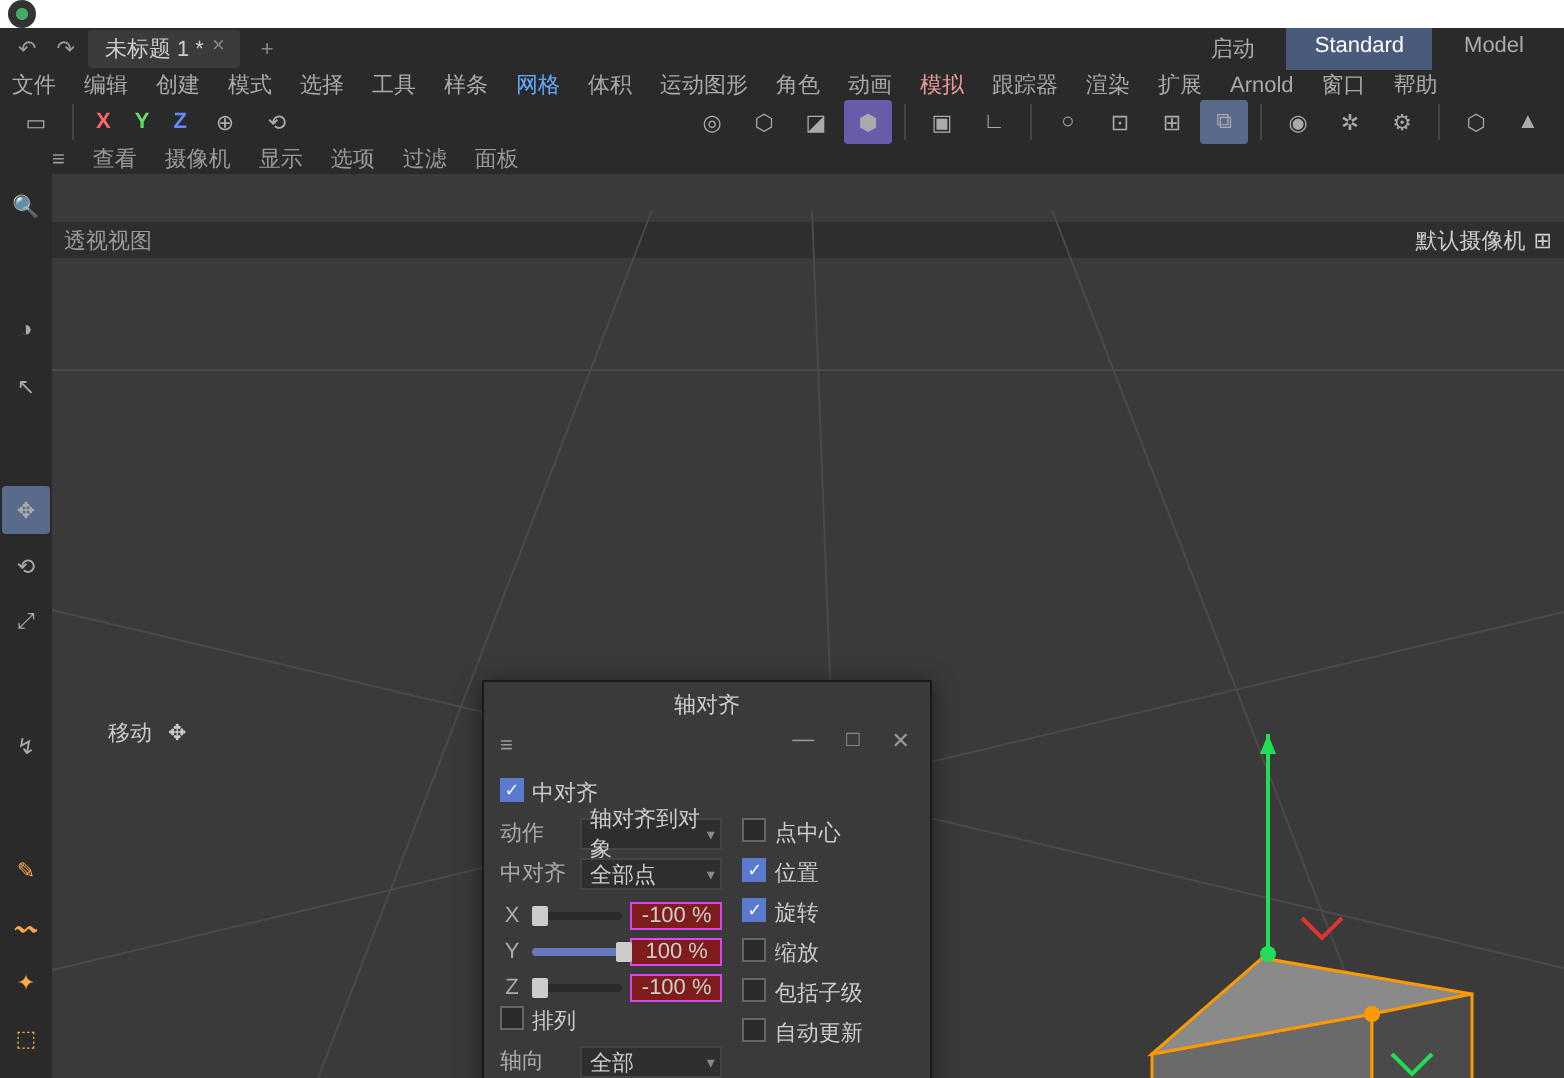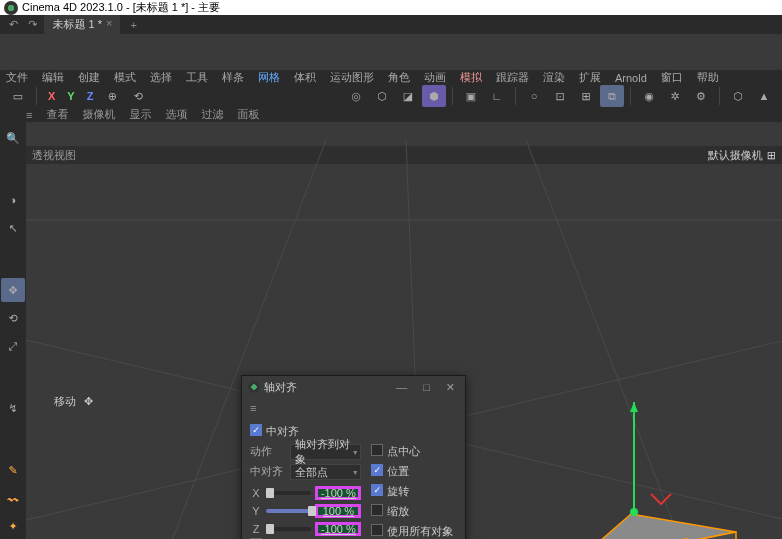--- a/index.html
+++ b/index.html
@@ -9,21 +9,21 @@
 .titlebar .icon{width:14px;height:14px;background:radial-gradient(circle,#4a6 30%,#333 31%);border-radius:50%;}
 .titlebar span{color:#000;}
 .toolbar-row{background:#2a2a2a;height:22px;display:flex;align-items:center;padding:0 6px;gap:4px;}
 .history-btn{color:#999;cursor:pointer;padding:0 3px;}
 .tab{background:#3a3a3a;padding:2px 8px;display:flex;align-items:flex-start;gap:4px;border-radius:2px;}
 .tab .close{color:#888;}
 .add-tab{color:#888;padding:0 6px;}
 .right-tabs{margin-left:auto;display:flex;gap:2px;}
 .rtab{padding:3px 14px;color:#aaa;}
 .rtab.active{background:#4a5a7a;color:#fff;}
-.menubar{background:#2a2a2a;height:22px;display:flex;align-items:center;padding:0 6px;gap:14px;margin-top:36px;}
+.menubar{background:#2a2a2a;height:22px;display:flex;align-items:center;padding:0 6px;gap:14px;}
 .menubar span{color:#aaa;cursor:pointer;}
 .menubar span.active{color:#6af;}
 .iconbar{background:#2a2a2a;height:28px;display:flex;align-items:center;padding:0 6px;gap:2px;}
 .ibox{width:24px;height:22px;display:flex;align-items:center;justify-content:center;color:#aaa;border-radius:2px;}
 .ibox.active{background:#5a6a8a;}
 .ibox.purple{background:#6a5aaa;}
 .sep{width:1px;height:18px;background:#444;margin:0 4px;}
 .xyz{display:flex;gap:2px;}
 .xyz span{padding:2px 5px;font-weight:bold;}
 .x{color:#f66;}
@@ -37,60 +37,64 @@
 .tool.active{background:#5a6a8a;}
 .tgap{height:30px;}
 .viewport{flex:1;background:#3a3a3a;position:relative;overflow:hidden;}
 .vp-header{position:absolute;top:0;left:0;right:0;height:18px;background:#2e2e2e;display:flex;align-items:center;padding:0 6px;margin-top:24px;}
 .vp-header .vtitle{color:#999;}
 .vp-header .vcam{margin-left:auto;color:#999;display:flex;align-items:center;gap:4px;}
 .cube{position:absolute;left:530px;top:280px;}
 .cube svg{overflow:visible;}
 .move-label{position:absolute;left:28px;top:272px;color:#999;display:flex;align-items:center;gap:8px;}
 .dialog{position:absolute;left:215px;top:253px;width:225px;background:#3a3a3a;border:1px solid #1a1a1a;box-shadow:0 2px 10px rgba(0,0,0,0.5);}
-.dlg-title{height:22px;background:#3a3a3a;display:flex;align-items:center;padding:0 6px;gap:4px;}
+.dlg-title{height:22px;background:#3a3a3a;display:flex;align-items:center;padding:0 6px;gap:4px;flex-direction:column;}
 .dlg-title .icon{width:12px;height:12px;background:radial-gradient(circle,#4a6 30%,#333 31%);border-radius:50%;}
 .dlg-title .wbtns{margin-left:auto;display:flex;gap:8px;}
 .dlg-title .wbtns span{color:#999;padding:0 4px;}
 .dlg-hamburger{padding:4px 8px;color:#999;}
 .dlg-body{padding:6px 8px 10px 8px;display:flex;gap:10px;}
 .col1{flex:1.3;}
 .col2{flex:1;}
 .row{display:flex;align-items:flex-start;height:20px;gap:4px;}
 .row label{width:36px;color:#aaa;}
 .chk{width:12px;height:12px;border:1px solid #666;background:#2a2a2a;display:inline-flex;align-items:center;justify-content:center;}
 .chk.on{background:#5a7ad0;border-color:#5a7ad0;}
 .chk.on::after{content:"✓";color:#fff;font-size:9px;}
 .dd{flex:1;background:#2e2e2e;border:1px solid #444;height:16px;display:flex;align-items:center;padding:0 4px;position:relative;}
 .dd::after{content:"▾";position:absolute;right:3px;color:#888;font-size:8px;}
 .slider-row{display:flex;align-items:center;height:18px;gap:4px;}
 .slider-row .ax{width:12px;text-align:center;color:#aaa;}
 .slider{flex:1;height:4px;background:#2a2a2a;position:relative;border-radius:2px;}
 .slider .fill{position:absolute;height:100%;background:#6a7ac0;border-radius:2px;}
 .slider .thumb{position:absolute;width:8px;height:10px;background:#ccc;border-radius:1px;top:-3px;}
-.valbox{width:46px;background:#14532d;border:3px solid #d946ef;height:14px;text-align:center;display:flex;align-items:center;justify-content:center;text-decoration:underline;}
+.valbox{width:46px;background:#7f1d1d;border:1px solid #d946ef;height:14px;text-align:center;display:flex;align-items:center;justify-content:center;}
 .dim{color:#666;}
 </style>
 </head>
 <body>
 
 <div class="window">
   <div class="titlebar">
     <span class="icon"></span>
-    <span>Cinema 4D 2023.1.0 - [未标题 1 *] - 主要</span>
   </div>
 
   <div class="toolbar-row">
     <span class="history-btn">↶</span>
     <span class="history-btn">↷</span>
     <div class="tab">
       <span>未标题 1 *</span>
       <span class="close">×</span>
     </div>
     <span class="add-tab">+</span>
+    <div class="right-tabs">
+      <div class="rtab">启动</div>
+      <div class="rtab active">Standard</div>
+      <div class="rtab">Model</div>
+    </div>
   </div>
 
   <div class="menubar">
     <span>文件</span>
     <span>编辑</span>
     <span>创建</span>
     <span>模式</span>
     <span>选择</span>
     <span>工具</span>
     <span>样条</span>
@@ -295,21 +299,21 @@
             <div class="row">
                 <span class="chk on"></span>
                 <span>旋转</span>
               </div>
             <div class="row dim">
                 <span class="chk"></span>
                 <span>缩放</span>
               </div>
             <div class="row">
                 <span class="chk"></span>
-                <span>使用所有对象</span>
+                <span>包括子级</span>
               </div>
             <div class="row">
                 <span class="chk"></span>
                 <span>自动更新</span>
               </div>
 
           </div>
         </div>
 
       </div>

